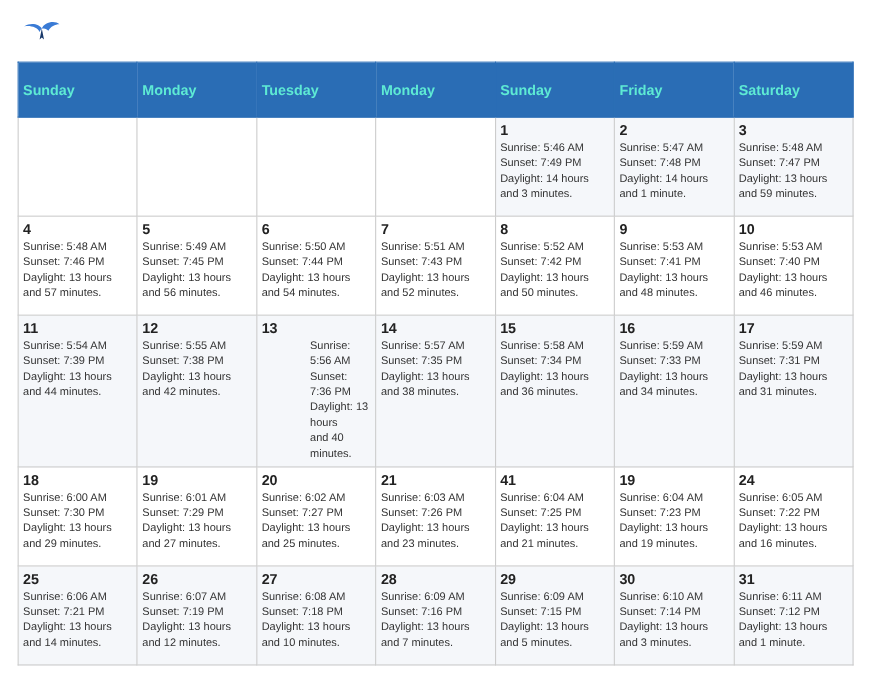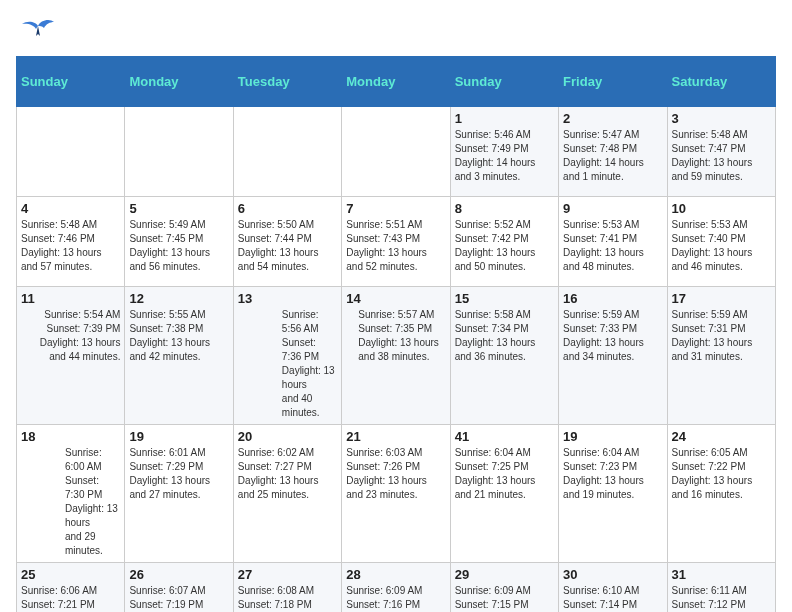--- a/index.html
+++ b/index.html
@@ -188,42 +188,42 @@
           <span class="day-number">10</span>
           <div class="day-info" style="white-space: pre-line;">Sunrise: 5:53 AM
 Sunset: 7:40 PM
 Daylight: 13 hours
 and 46 minutes.</div>
         </td>
       </tr>
       <tr>
         <td>
           <span class="day-number">11</span>
-          <div class="day-info" style="white-space: pre-line; text-align: right;">Sunrise: 5:54 AM
+          <div class="day-info" style="white-space: pre-line;">Sunrise: 5:54 AM
 Sunset: 7:39 PM
 Daylight: 13 hours
 and 44 minutes.</div>
         </td>
         <td>
           <span class="day-number">12</span>
           <div class="day-info" style="white-space: pre-line;">Sunrise: 5:55 AM
 Sunset: 7:38 PM
 Daylight: 13 hours
 and 42 minutes.</div>
         </td>
         <td>
           <span class="day-number">13</span>
           <div class="day-info" style="white-space: pre-line; margin-left: 44px;">Sunrise: 5:56 AM
 Sunset: 7:36 PM
 Daylight: 13 hours
 and 40 minutes.</div>
         </td>
         <td>
           <span class="day-number">14</span>
-          <div class="day-info" style="white-space: pre-line; margin-left: 12px;">Sunrise: 5:57 AM
+          <div class="day-info" style="white-space: pre-line;">Sunrise: 5:57 AM
 Sunset: 7:35 PM
 Daylight: 13 hours
 and 38 minutes.</div>
         </td>
         <td>
           <span class="day-number">15</span>
           <div class="day-info" style="white-space: pre-line;">Sunrise: 5:58 AM
 Sunset: 7:34 PM
 Daylight: 13 hours
 and 36 minutes.</div>
@@ -239,21 +239,21 @@
           <span class="day-number">17</span>
           <div class="day-info" style="white-space: pre-line;">Sunrise: 5:59 AM
 Sunset: 7:31 PM
 Daylight: 13 hours
 and 31 minutes.</div>
         </td>
       </tr>
       <tr>
         <td>
           <span class="day-number">18</span>
-          <div class="day-info" style="white-space: pre-line; margin-left: 44px;">Sunrise: 6:00 AM
+          <div class="day-info" style="white-space: pre-line;">Sunrise: 6:00 AM
 Sunset: 7:30 PM
 Daylight: 13 hours
 and 29 minutes.</div>
         </td>
         <td>
           <span class="day-number">19</span>
           <div class="day-info" style="white-space: pre-line;">Sunrise: 6:01 AM
 Sunset: 7:29 PM
 Daylight: 13 hours
 and 27 minutes.</div>

